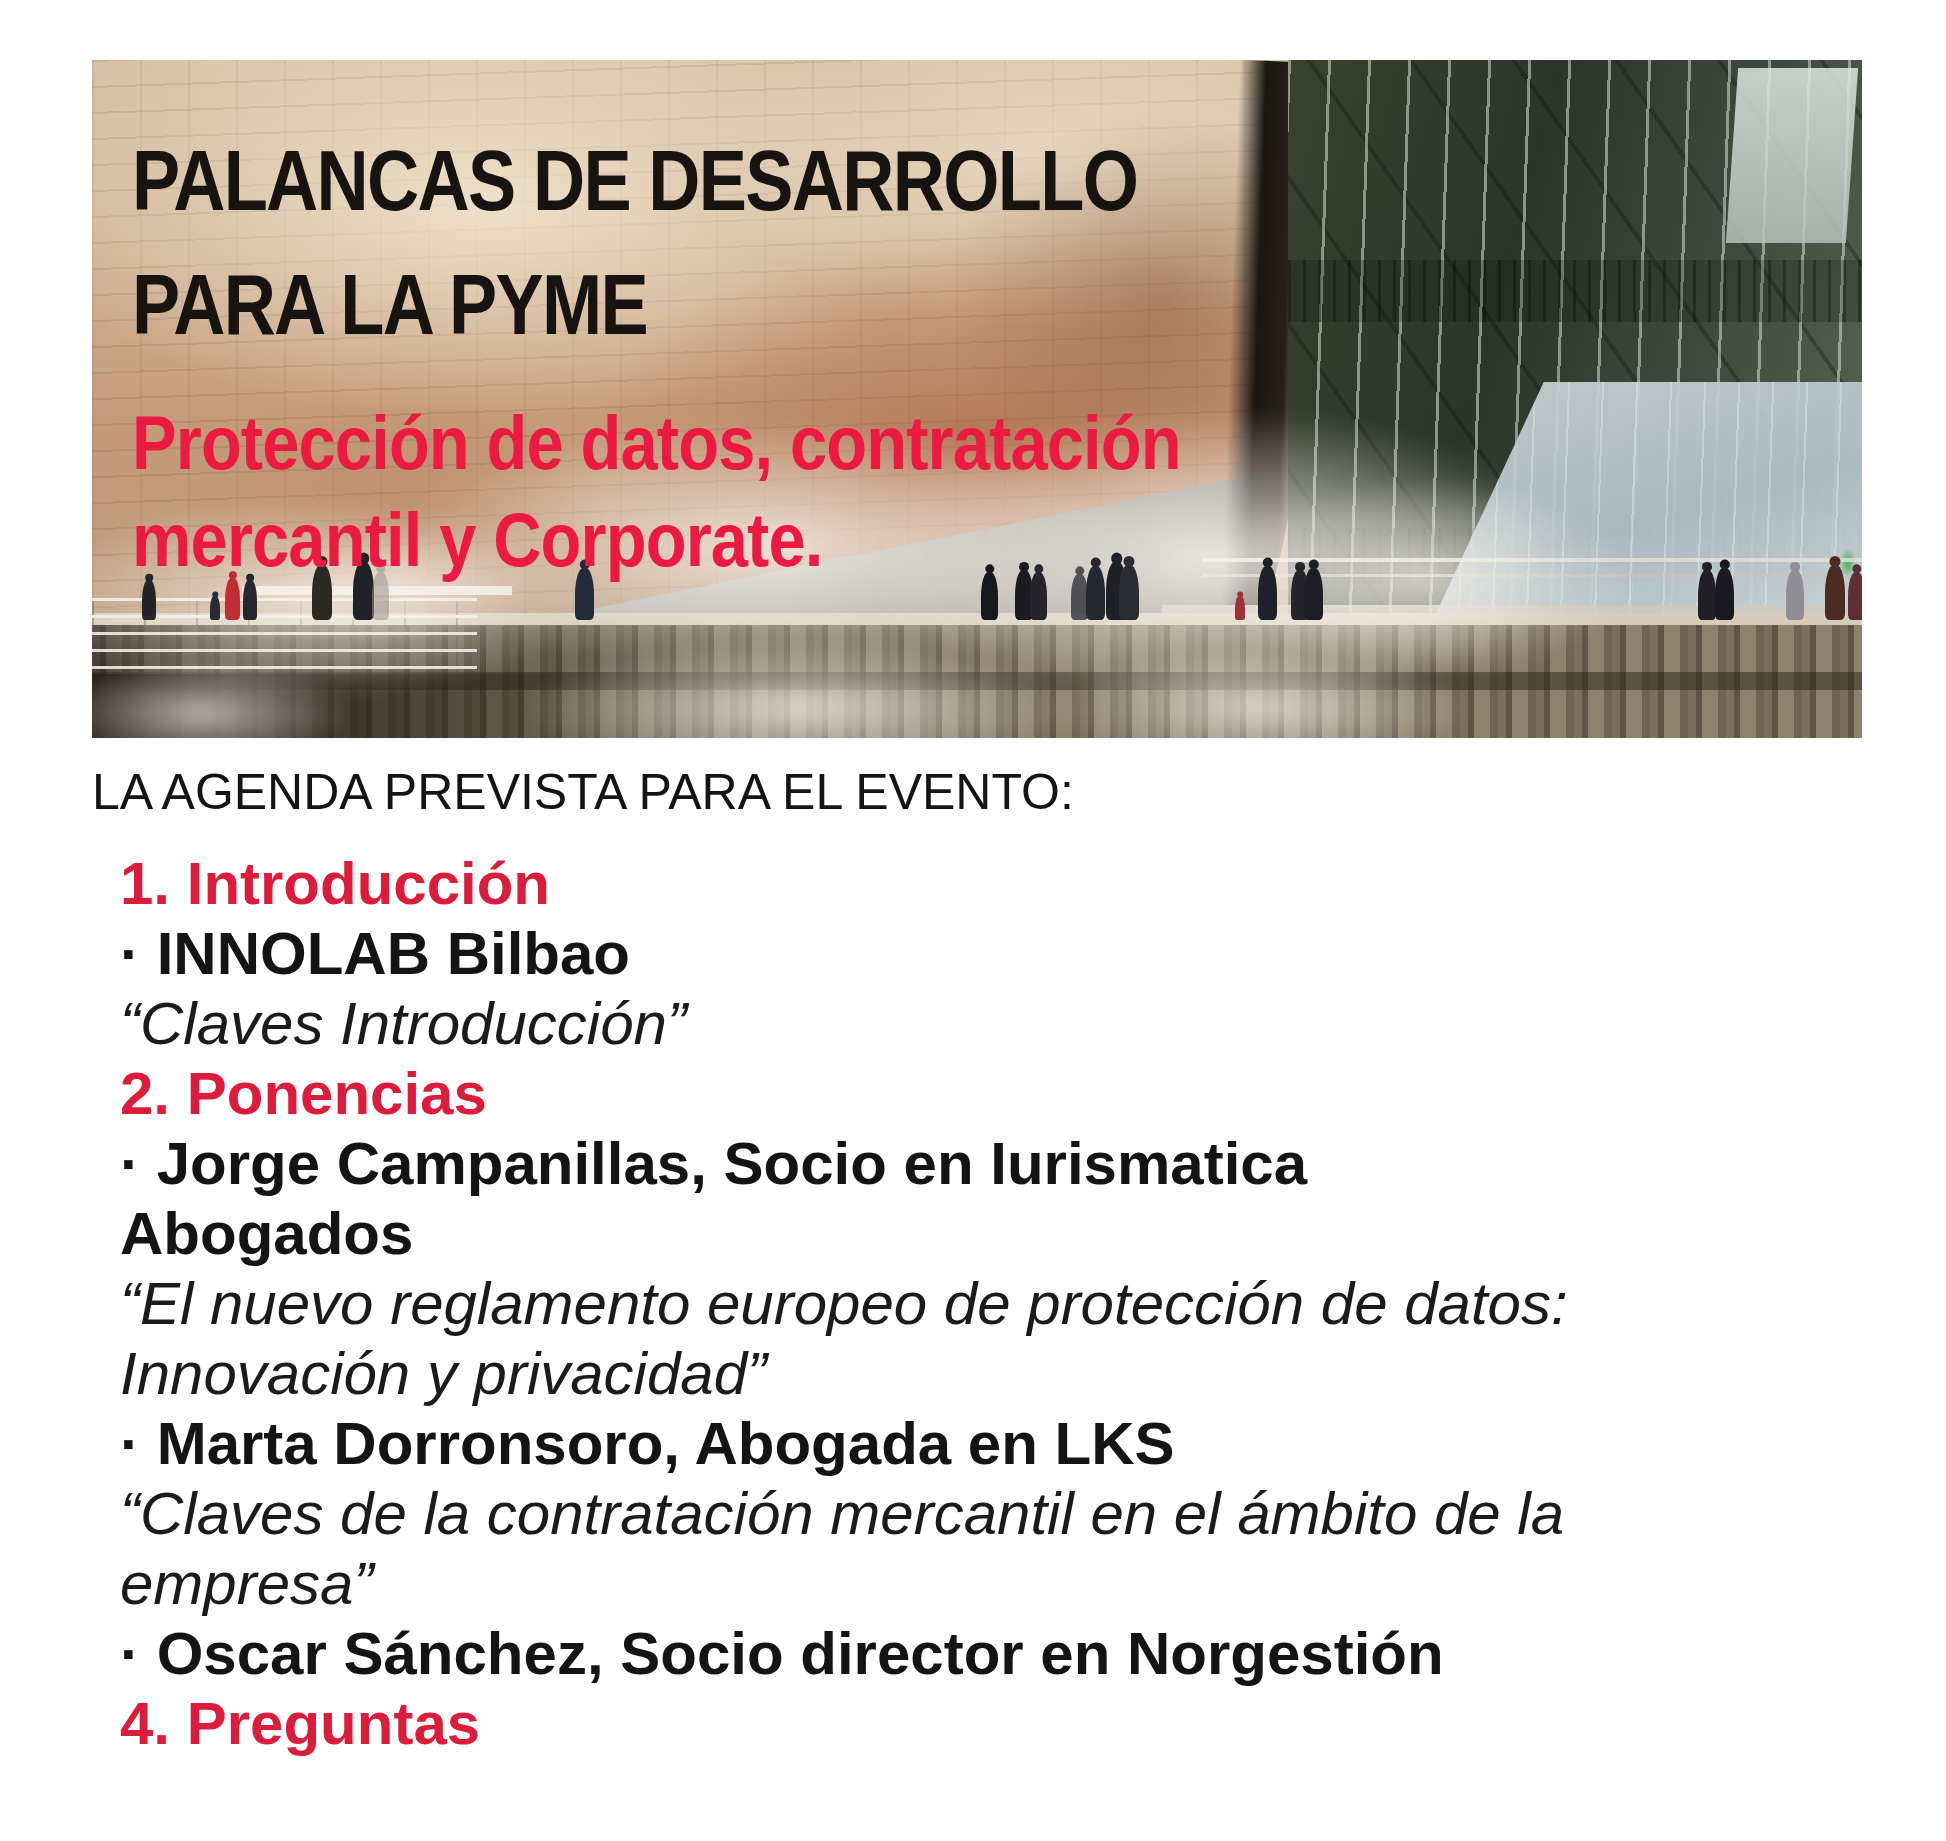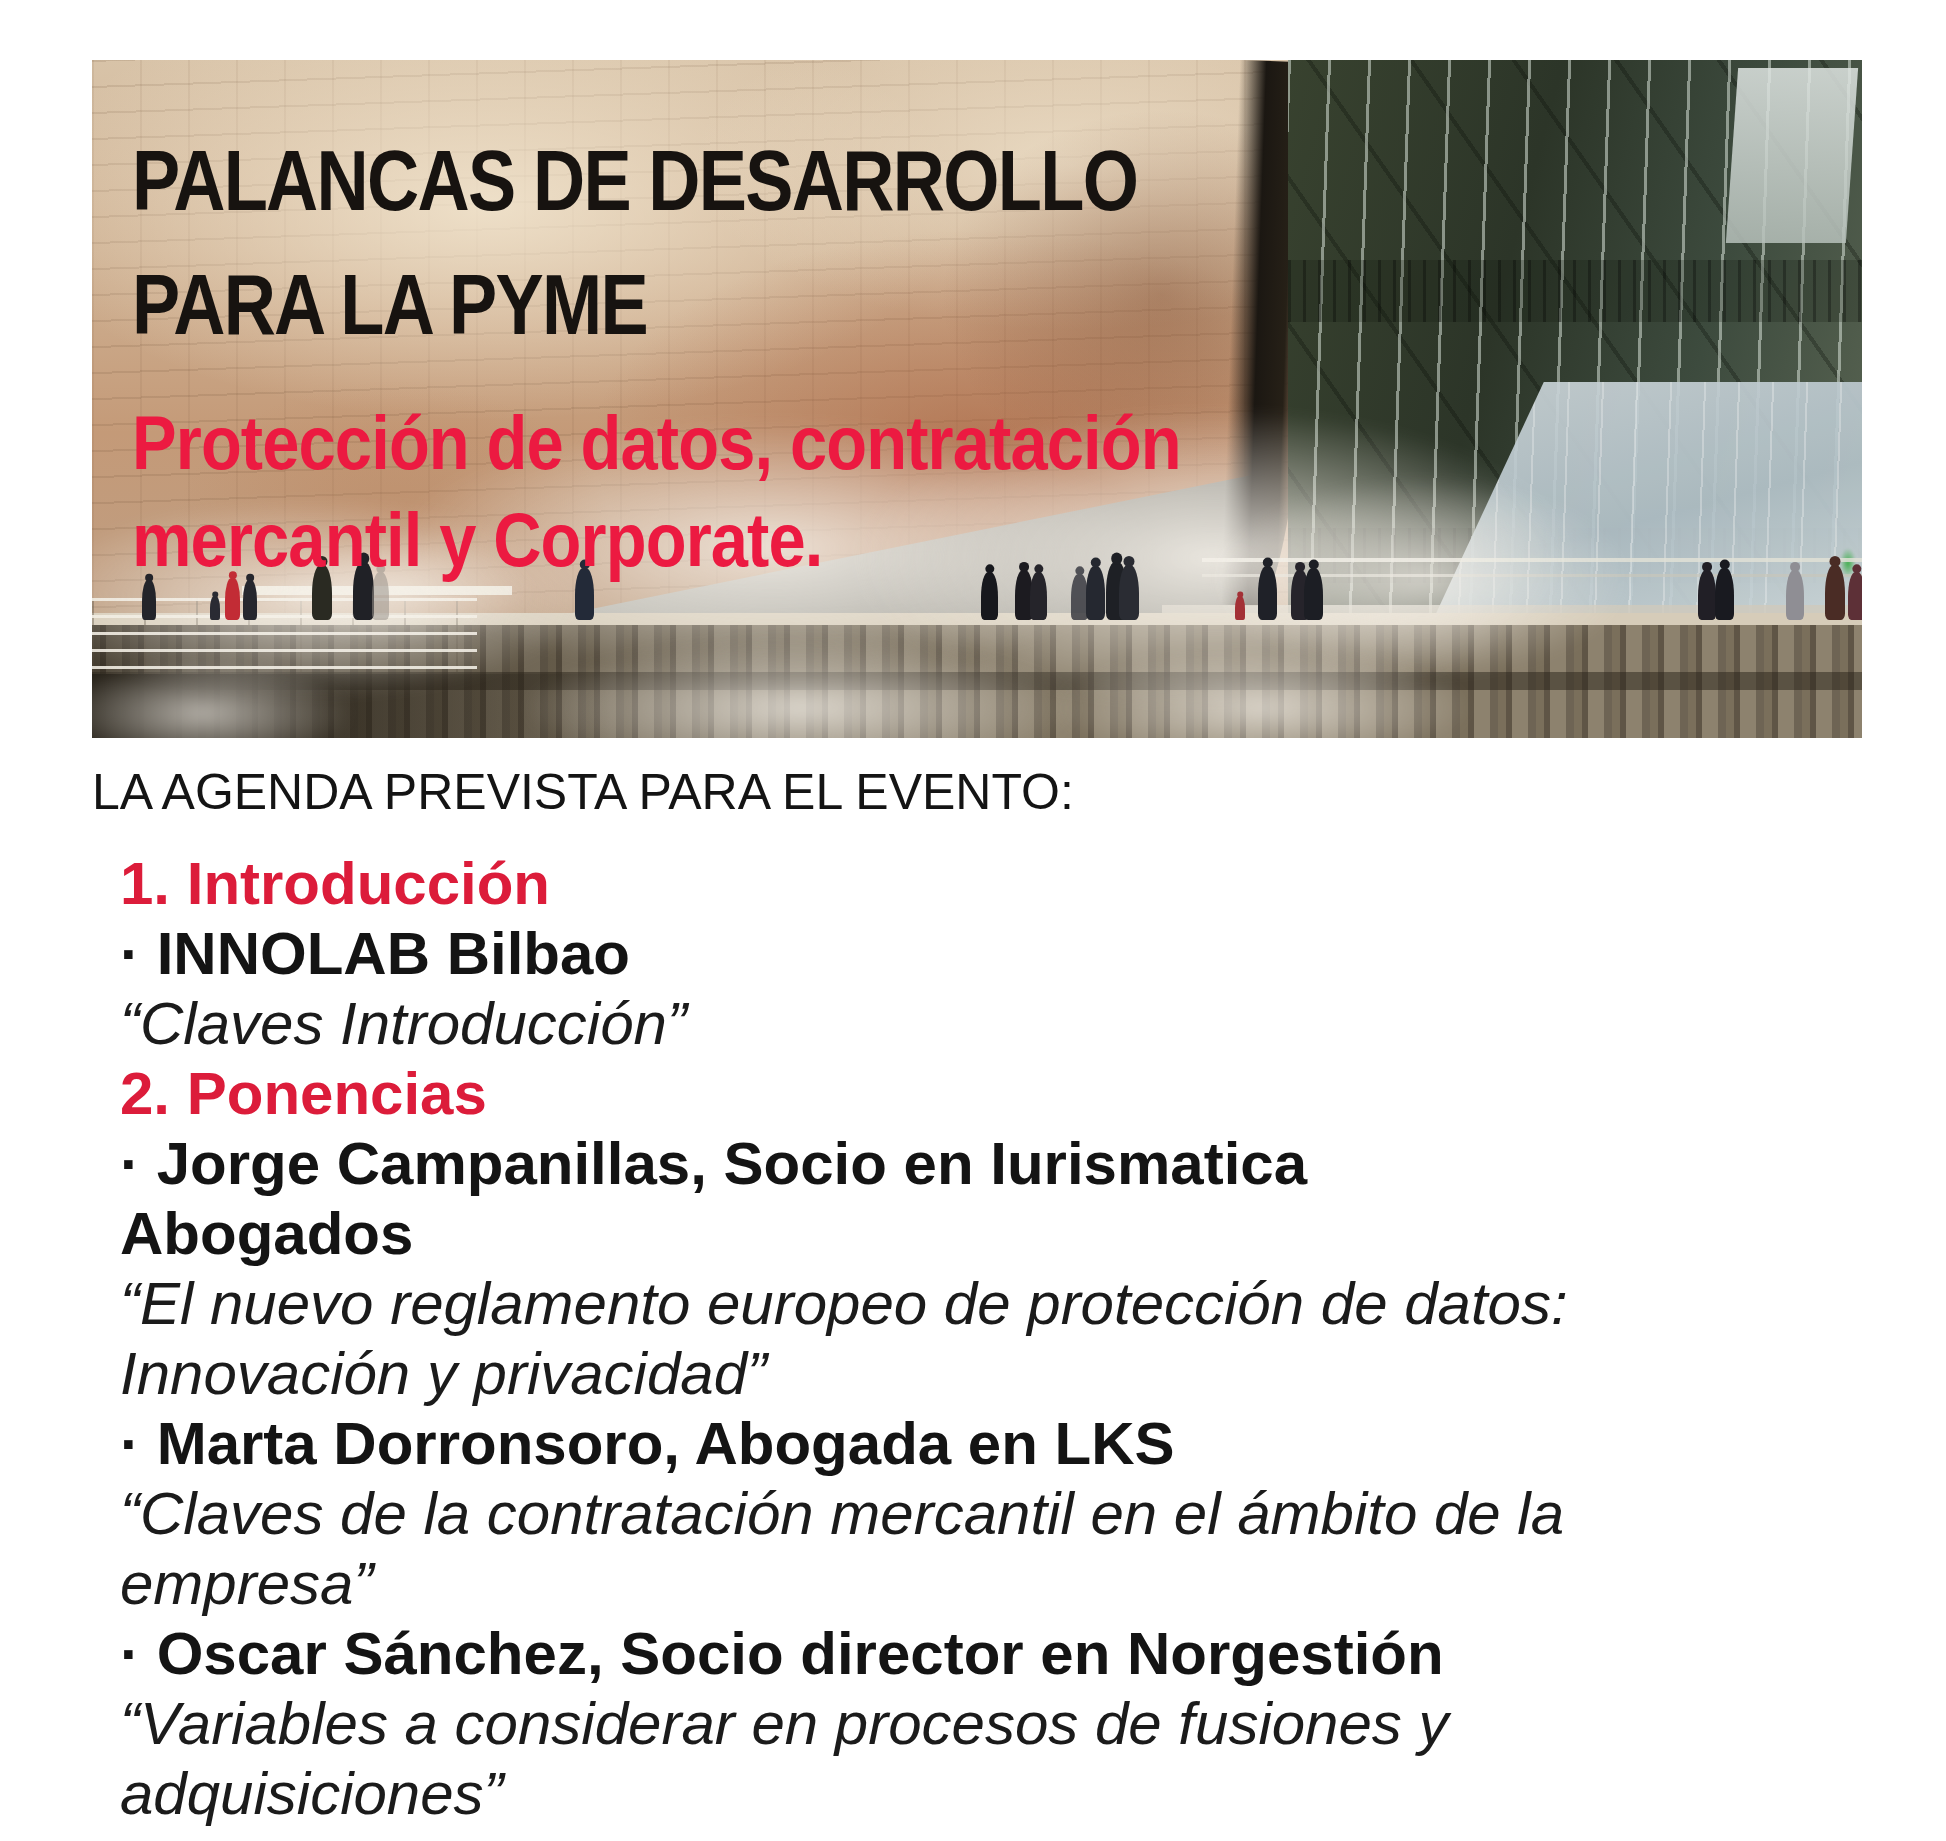--- a/index.html
+++ b/index.html
@@ -181,18 +181,17 @@
     <ul class="agenda-list" id="agenda-list">
         <li class="agenda-item section">1. Introducción</li>
         <li class="agenda-item speaker">· INNOLAB Bilbao</li>
         <li class="agenda-item quote">“Claves Introducción”</li>
         <li class="agenda-item section">2. Ponencias</li>
         <li class="agenda-item speaker">· Jorge Campanillas, Socio en Iurismatica Abogados</li>
         <li class="agenda-item quote">“El nuevo reglamento europeo de protección de datos: Innovación y privacidad”</li>
         <li class="agenda-item speaker">· Marta Dorronsoro, Abogada en LKS</li>
         <li class="agenda-item quote">“Claves de la contratación mercantil en el ámbito de la empresa”</li>
         <li class="agenda-item speaker">· Oscar Sánchez, Socio director en Norgestión</li>
-        <li class="agenda-item quote">“Variables a considerar en procesos de fusiones y adquisiciones”</li>
         <li class="agenda-item section">4. Preguntas</li>
       </ul>
   </div>
 
 </div>
 
 </body></html>

